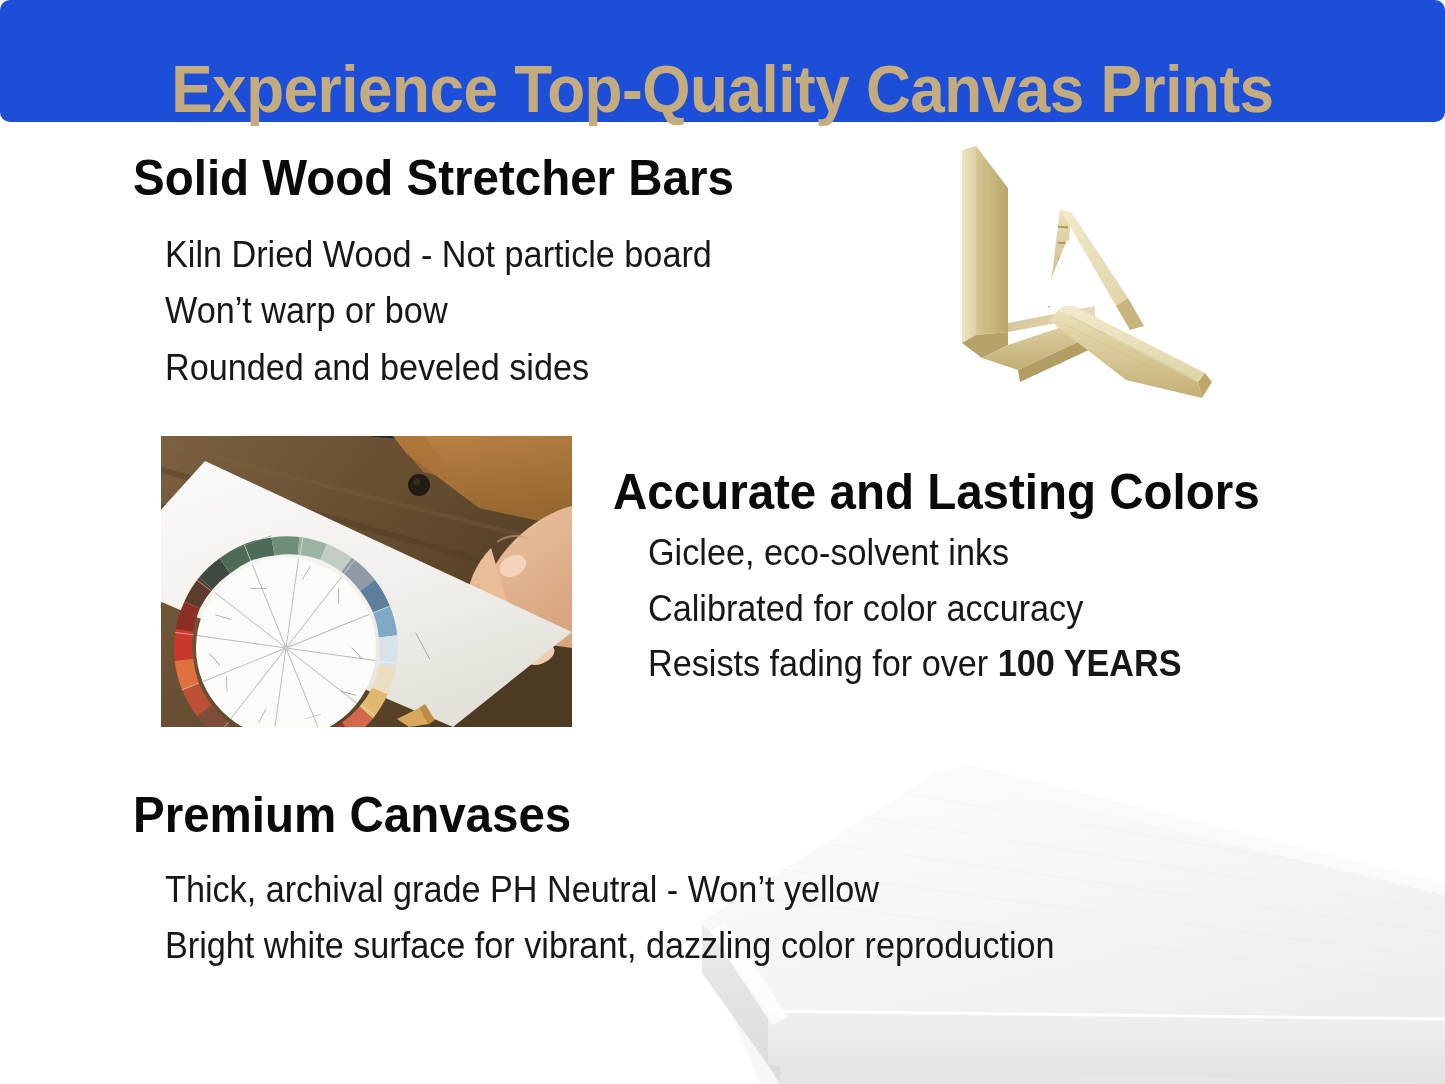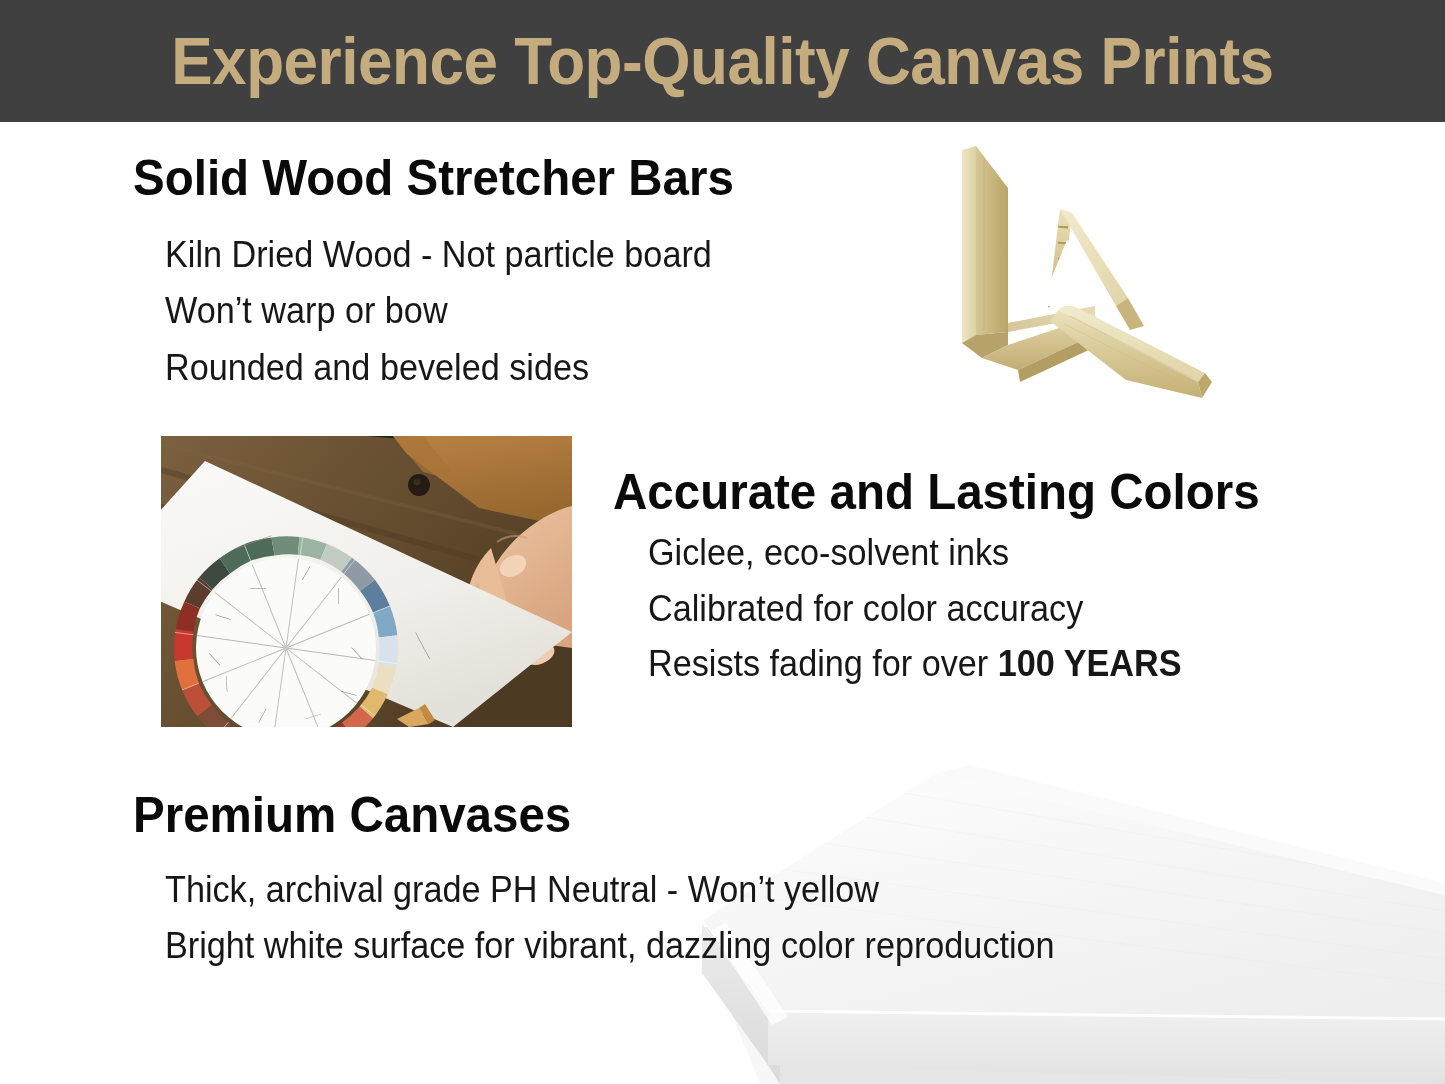--- a/index.html
+++ b/index.html
@@ -18,24 +18,25 @@
     overflow: hidden;
   }
 
   
   .header-band {
     position: absolute;
     left: 0;
     top: 0;
     width: 1445px;
     height: 122px;
-    background: #404040;
+    background: #1d4ed8;
     display: flex;
-    align-items: center;
+    align-items: flex-end;
     justify-content: center;
+    border-radius: 10px;
   }
   .header-title {
     font-family: "Liberation Sans", sans-serif;
     font-weight: bold;
     font-size: 66px;
     line-height: 1;
     letter-spacing: -0.5px;
     color: #c4ac7f;
     transform: scaleX(0.94);
     transform-origin: center center;

